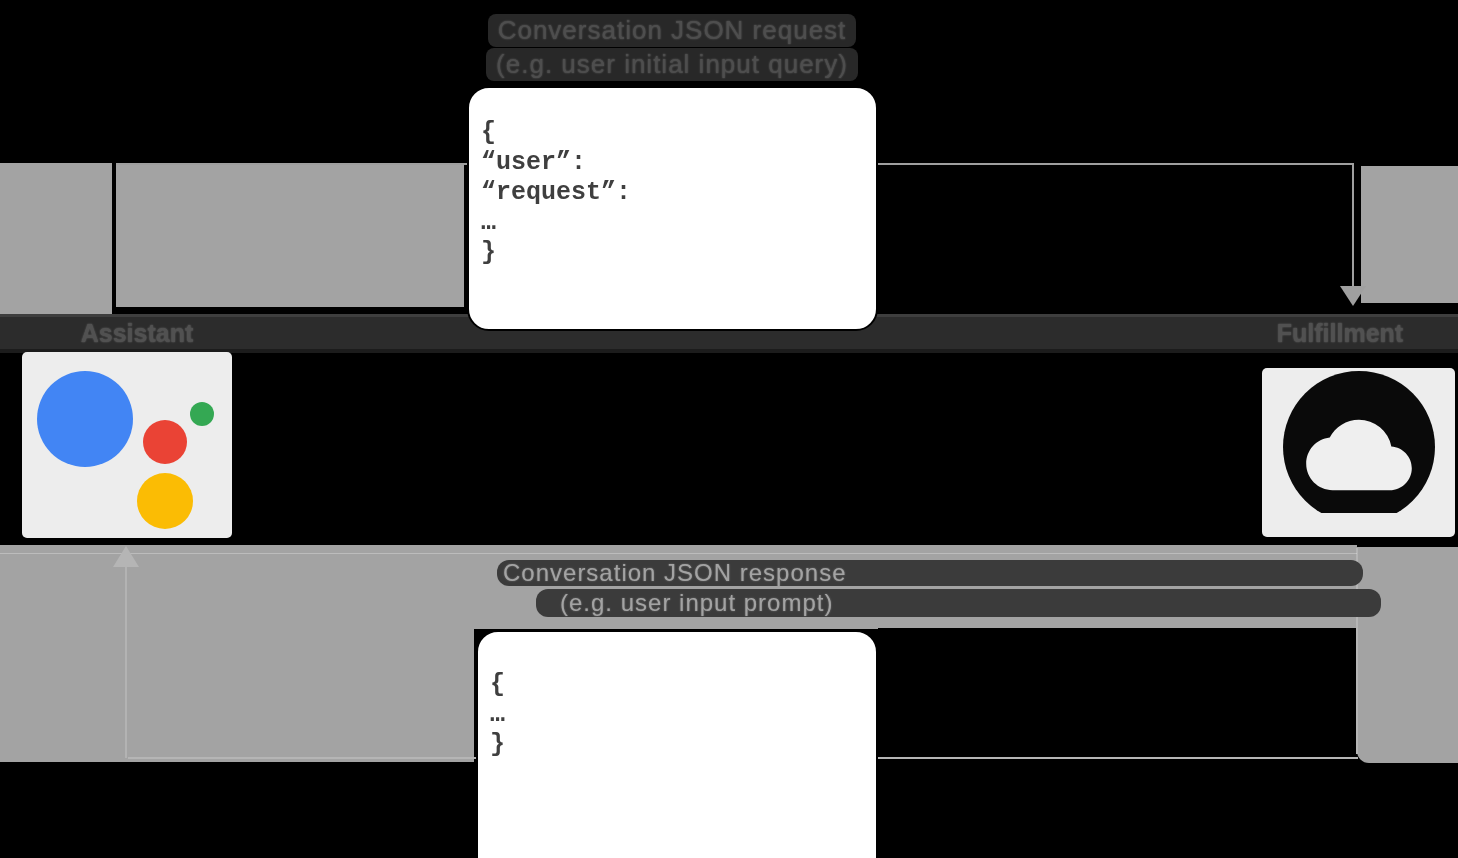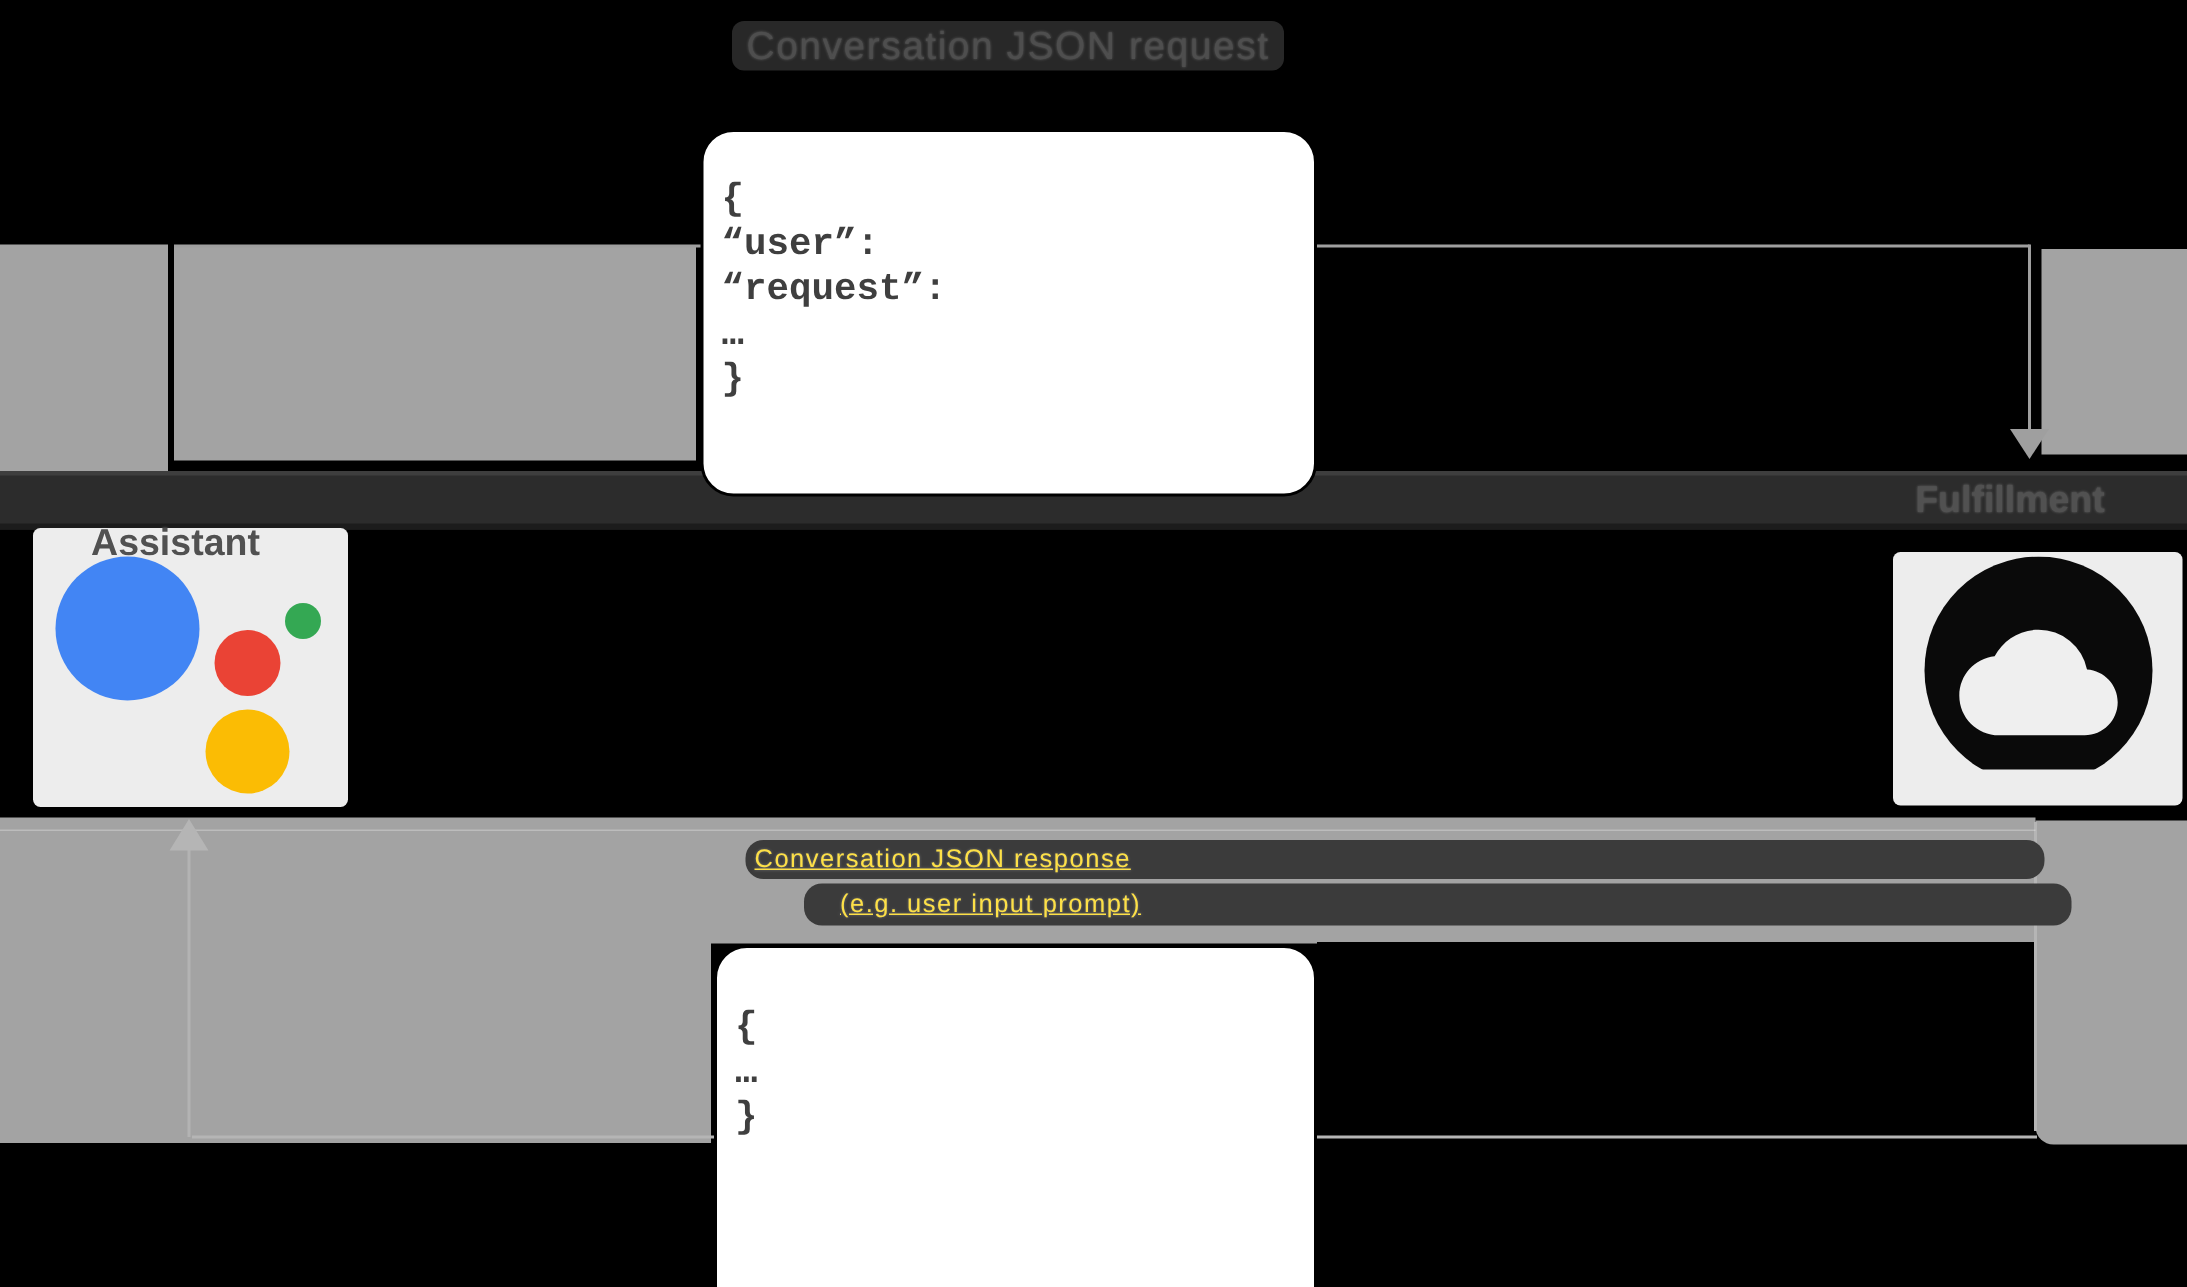--- a/index.html
+++ b/index.html
@@ -20,23 +20,23 @@
         font-family:"Liberation Mono", monospace;font-weight:bold;color:#3f3f3f;font-size:25px;}
   .codebox .cl{line-height:30px;padding-left:12px;white-space:pre;}
   .codebox .ind{}
   #req-box{left:467px;top:86px;width:407px;height:211px;padding-top:30px;}
   #resp-box{left:476px;top:630px;width:398px;height:218px;padding-top:38px;}
   
   .title-wrap{position:absolute;left:380px;top:14px;width:584px;text-align:center;z-index:5;}
   .pill{display:inline-block;background:#282828;color:#4e4e4e;font-size:26px;letter-spacing:1px;
         padding:1px 10px;border-radius:8px;text-shadow:0 0 2px rgba(255,255,255,.25);margin-bottom:1px;}
   
-  .smear{position:absolute;background:#3b3b3b;border-radius:12px;z-index:5;color:#fde047;
-        font-size:17px;letter-spacing:1px;white-space:nowrap;overflow:hidden;
-        text-shadow:0 0 2px rgba(255,255,255,.3);text-decoration:underline;}
+  .smear{position:absolute;background:#3b3b3b;border-radius:12px;z-index:5;color:#a3a3a3;
+        font-size:24px;letter-spacing:1px;white-space:nowrap;overflow:hidden;
+        text-shadow:0 0 2px rgba(255,255,255,.3);}
   #smear1{left:497px;top:560px;width:860px;height:26px;line-height:26px;padding-left:6px;}
   #smear2{left:536px;top:589px;width:821px;height:28px;line-height:28px;padding-left:24px;}
   
   .tile{position:absolute;background:#ededed;border-radius:5px;z-index:4;}
   #assistant-tile{left:22px;top:352px;width:210px;height:186px;}
   #fulfillment-tile{left:1262px;top:368px;width:193px;height:169px;display:flex;
         align-items:center;justify-content:center;}
   .dot{position:absolute;border-radius:50%;}
   #dot-blue{left:15px;top:19px;width:96px;height:96px;background:#4285f4;}
   #dot-red{left:121px;top:68px;width:44px;height:44px;background:#ea4335;}
@@ -50,35 +50,36 @@
 
   <div class="patch" style="left:0;top:163px;width:112px;height:151px;"></div>
   <div class="patch" style="left:116px;top:164px;width:348px;height:143px;"></div>
   <div class="patch" style="left:1361px;top:166px;width:97px;height:137px;"></div>
   <div class="patch" style="left:0;top:545px;width:474px;height:217px;"></div>
   <div class="patch" style="left:474px;top:545px;width:404px;height:84px;"></div>
   <div class="patch" style="left:878px;top:545px;width:479px;height:83px;"></div>
   <div class="patch" style="left:1357px;top:547px;width:101px;height:216px;border-radius:0 0 0 12px;"></div>
 
   <div class="band"></div>
-  <div class="node-label" style="left:32px;margin-top:29px;">Assistant</div>
+  <div class="node-label" style="left:52px;">Assistant</div>
   <div class="node-label" style="left:1255px;">Fulfillment</div>
 
   <div class="aline" style="left:116px;top:163px;width:1237px;height:2px;background:#9f9f9f;"></div>
   <div class="aline" style="left:1352px;top:163px;width:2px;height:125px;background:#9f9f9f;"></div>
   <div class="head" style="left:1340px;top:286px;border-left:13px solid transparent;border-right:13px solid transparent;border-top:20px solid #9f9f9f;"></div>
 
   <div class="aline" style="left:1356px;top:548px;width:2px;height:206px;background:#b5b5b5;"></div>
   <div class="aline" style="left:128px;top:757px;width:1230px;height:2px;background:#b5b5b5;"></div>
   <div class="aline" style="left:0;top:553px;width:1357px;height:1px;background:rgba(255,255,255,.28);"></div>
   <div class="aline" style="left:125px;top:566px;width:2px;height:192px;background:rgba(255,255,255,.18);"></div>
   <div class="head" style="left:113px;top:546px;border-left:13px solid transparent;border-right:13px solid transparent;border-bottom:21px solid #b5b5b5;"></div>
 
   <div class="title-wrap">
     <div><span class="pill">Conversation JSON request</span></div>
+    <div><span class="pill">(e.g. user initial input query)</span></div>
   </div>
 
   <div class="codebox" id="req-box">
     <div class="cl">{</div>
     <div class="cl ind">“user”:</div>
     <div class="cl ind">“request”:</div>
     <div class="cl ind">…</div>
     <div class="cl">}</div>
   </div>
 

